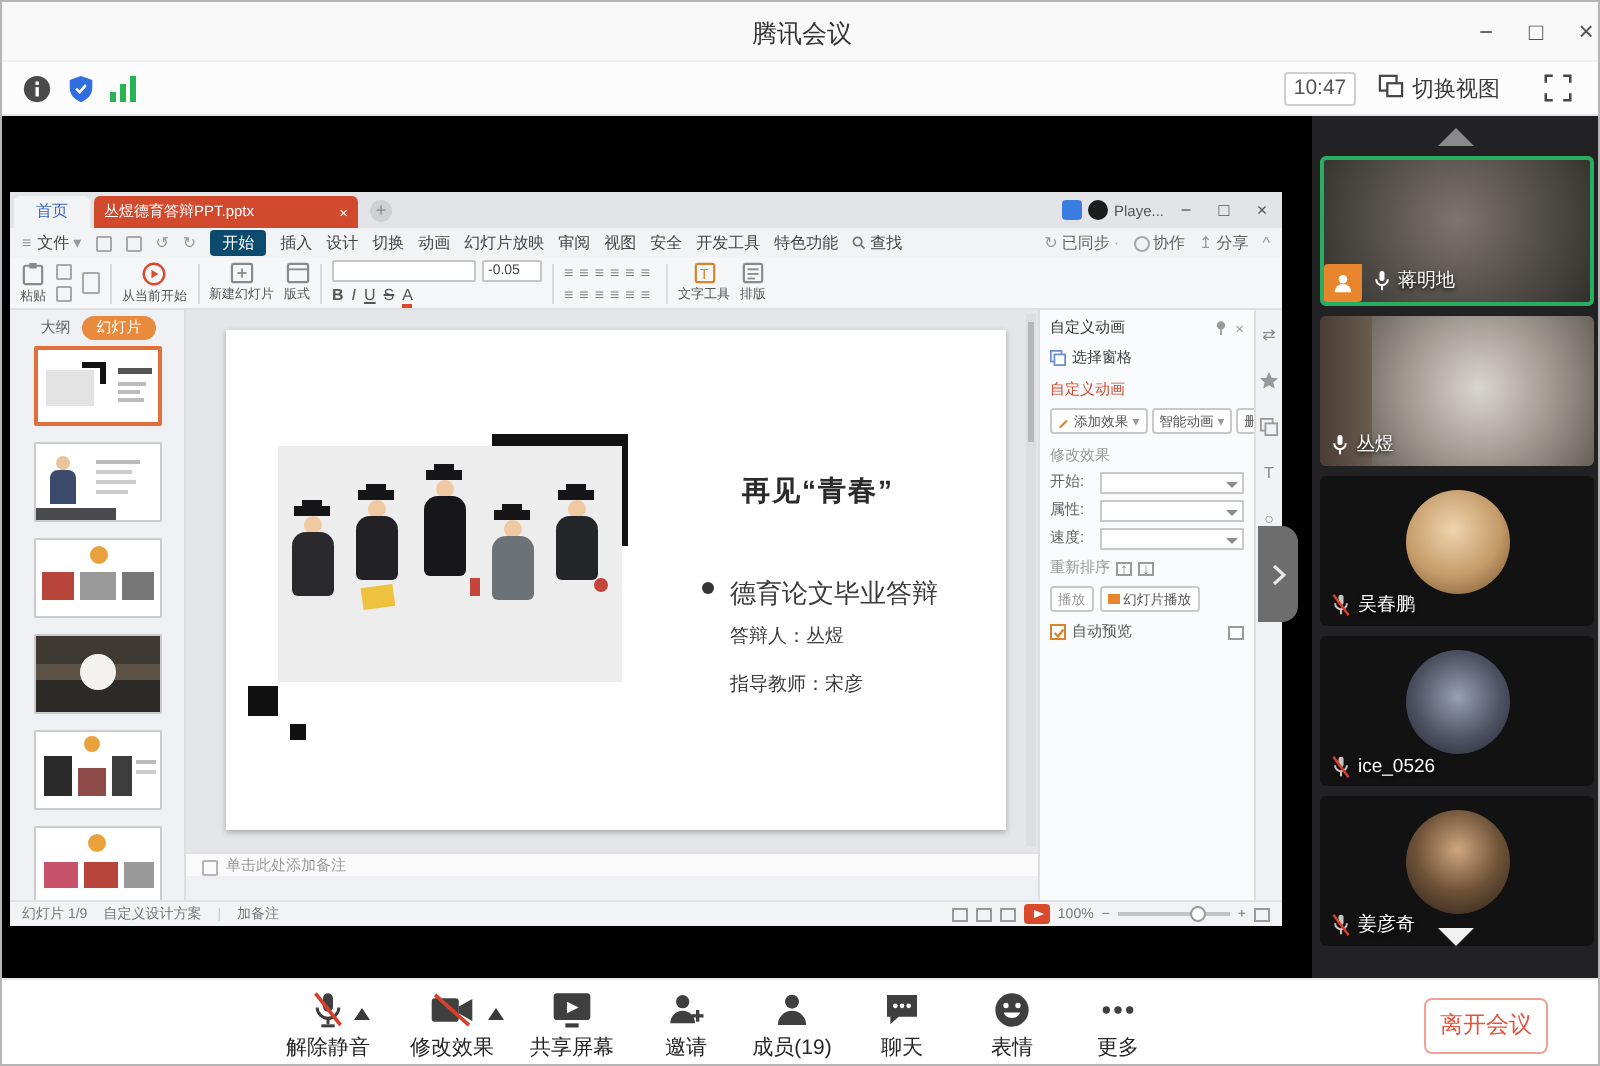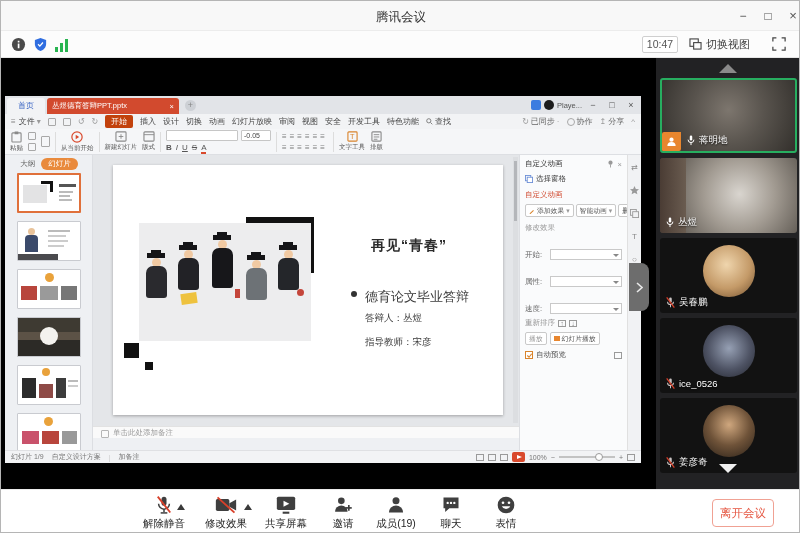--- a/index.html
+++ b/index.html
@@ -20,21 +20,21 @@
   
   .wps{position:absolute;left:4px;top:38px;width:636px;height:367px;background:#eef0f3;font-size:8px;color:#444}
   .wps-tabbar{position:absolute;left:0;top:0;width:636px;height:18px;background:#e2e4e8}
   .hometab{position:absolute;left:2px;top:2px;width:38px;height:16px;background:#f2f3f5;border-radius:3px 3px 0 0;color:#3b66c4;font-size:8px;text-align:center;line-height:16px}
   .doctab{position:absolute;left:42px;top:2px;width:132px;height:16px;background:#d24a2e;border-radius:3px 3px 0 0;color:#fff;font-size:7.5px;display:flex;align-items:center;padding:0 5px;gap:4px}
   .doctab .dt-name{flex:1;overflow:hidden;white-space:nowrap}
   .newtab{position:absolute;left:180px;top:4px;width:11px;height:11px;border-radius:50%;background:#cdd0d5;color:#888;font-size:9px;line-height:10px;text-align:center}
   .wps-winbtn{font-size:9px;color:#555;width:16px;text-align:center;line-height:16px}
   .wps-menubar{position:absolute;left:0;top:18px;width:636px;height:15px;background:#f2f3f5;display:flex;align-items:center;padding:0 6px;gap:7px;font-size:8px;color:#454545}
   .mtab{white-space:nowrap}
-  .mtab.active{background:#c2410c;color:#fff;border-radius:2px;padding:1px 6px}
+  .mtab.active{background:#0c4a6e;color:#fff;border-radius:2px;padding:1px 6px}
   .mini-ic{width:8px;height:8px;border:1px solid #a8a8a8;border-radius:1px;display:inline-block}
   .wps-ribbon{position:absolute;left:0;top:33px;width:636px;height:26px;background:#f5f6f8;border-bottom:1px solid #dddfe3;display:flex;align-items:center;padding:0 5px;gap:5px;color:#555}
   .bigbtn{display:flex;flex-direction:column;align-items:center;gap:1px;font-size:6.5px;color:#555;white-space:nowrap}
   .ribsep{width:1px;height:20px;background:#ddd}
   .ctrlcol{display:flex;flex-direction:column;gap:2px}
   .fld{height:11px;background:#fff;border:1px solid #c6c6c6;border-radius:1px;font-size:7px;color:#444;display:flex;align-items:center;padding:0 2px}
   .bius{display:flex;gap:4px;font-size:8px;color:#555}
   .alg{font-size:8px;color:#7c7c7c;letter-spacing:3px;line-height:9px}
   .wps-body{position:absolute;left:0;top:59px;width:636px;height:295px}
   
@@ -50,21 +50,21 @@
   .grad{position:absolute;width:24px}
   .grad .cap{position:absolute;left:2px;top:0;width:18px;height:5px;background:#151517}
   .grad .cap:before{content:"";position:absolute;left:4px;top:-3px;width:10px;height:4px;background:#151517}
   .grad .head{position:absolute;left:7px;top:5px;width:9px;height:9px;border-radius:50%;background:#f0c9a2}
   .grad .gown{position:absolute;left:1px;top:13px;width:21px;height:32px;border-radius:7px 7px 3px 3px}
   .notesbar{position:absolute;left:88px;top:271px;width:426px;height:12px;background:#fafafa;border-top:1px solid #e2e2e2;display:flex;align-items:flex-end;gap:4px;padding:0 8px;font-size:7.5px;color:#9a9a9a}
   
   .apanel{position:absolute;left:514px;top:0;width:108px;height:295px;background:#fafbfc;border-left:1px solid #dcdee2;padding:4px 5px;font-size:7.5px;color:#555}
   .astrip{position:absolute;left:622px;top:0;width:14px;height:295px;background:#f1f2f4;border-left:1px solid #e0e0e0;display:flex;flex-direction:column;align-items:center;padding-top:8px;gap:14px;color:#888;font-size:8px}
   .abtn{height:13px;border:1px solid #c9c9c9;border-radius:2px;background:#fff;display:flex;align-items:center;gap:2px;padding:0 3px;font-size:6.8px;color:#555;white-space:nowrap}
-  .arow{display:flex;align-items:center;gap:3px;margin-top:16px}
+  .arow{display:flex;gap:3px;margin-top:3px}
   .asel{flex:1;height:11px;background:#fff;border:1px solid #c9c9c9;position:relative}
   .asel:after{content:"";position:absolute;right:2px;top:4px;border:3px solid transparent;border-top-color:#888}
   .hintbox{margin-top:5px;height:100px;background:#fff;border:1px solid #d5d5d5;padding:4px;font-size:7.2px;color:#8a8a8a;line-height:1.55}
   
   .wps-status{position:absolute;left:0;top:354px;width:636px;height:13px;background:#f2f3f5;border-top:1px solid #dfe0e3;display:flex;align-items:center;padding:0 6px;gap:8px;font-size:7px;color:#777}
   .sq{width:8px;height:7px;border:1px solid #9a9a9a;display:inline-block}
   .playbtn{width:13px;height:10px;background:#d9492c;border-radius:2px;position:relative}
   .playbtn:after{content:"";position:absolute;left:5px;top:2.5px;border-left:5px solid #fff;border-top:2.5px solid transparent;border-bottom:2.5px solid transparent}
   .ztrack{width:56px;height:2px;background:#c3c3c3;position:relative}
   .zknob{position:absolute;left:36px;top:-3px;width:8px;height:8px;border-radius:50%;background:#fdfdfd;border:1px solid #9a9a9a}
@@ -641,17 +641,25 @@
     <div class="citem" style="left:479px">
       <svg width="20" height="20" viewBox="0 0 24 24">
         <circle cx="12" cy="12" r="10" fill="#3f3f3f"></circle>
         <circle cx="8.4" cy="9.3" r="1.6" fill="#fff"></circle>
           <circle cx="15.6" cy="9.3" r="1.6" fill="#fff"></circle>
         <path d="M7 13.5a5.4 5.4 0 0 0 10 0z" fill="#fff"></path>
       </svg>
       <span>表情</span>
     </div>
 
+    <div class="citem" style="left:532px">
+      <svg width="20" height="20" viewBox="0 0 24 24">
+        <circle cx="5" cy="12" r="2.2" fill="#3f3f3f"></circle>
+          <circle cx="12" cy="12" r="2.2" fill="#3f3f3f"></circle>
+          <circle cx="19" cy="12" r="2.2" fill="#3f3f3f"></circle>
+      </svg>
+      <span>更多</span>
+    </div>
 
     <div class="leave">离开会议</div>
   </div>
 
 </div>
 
 </body></html>

